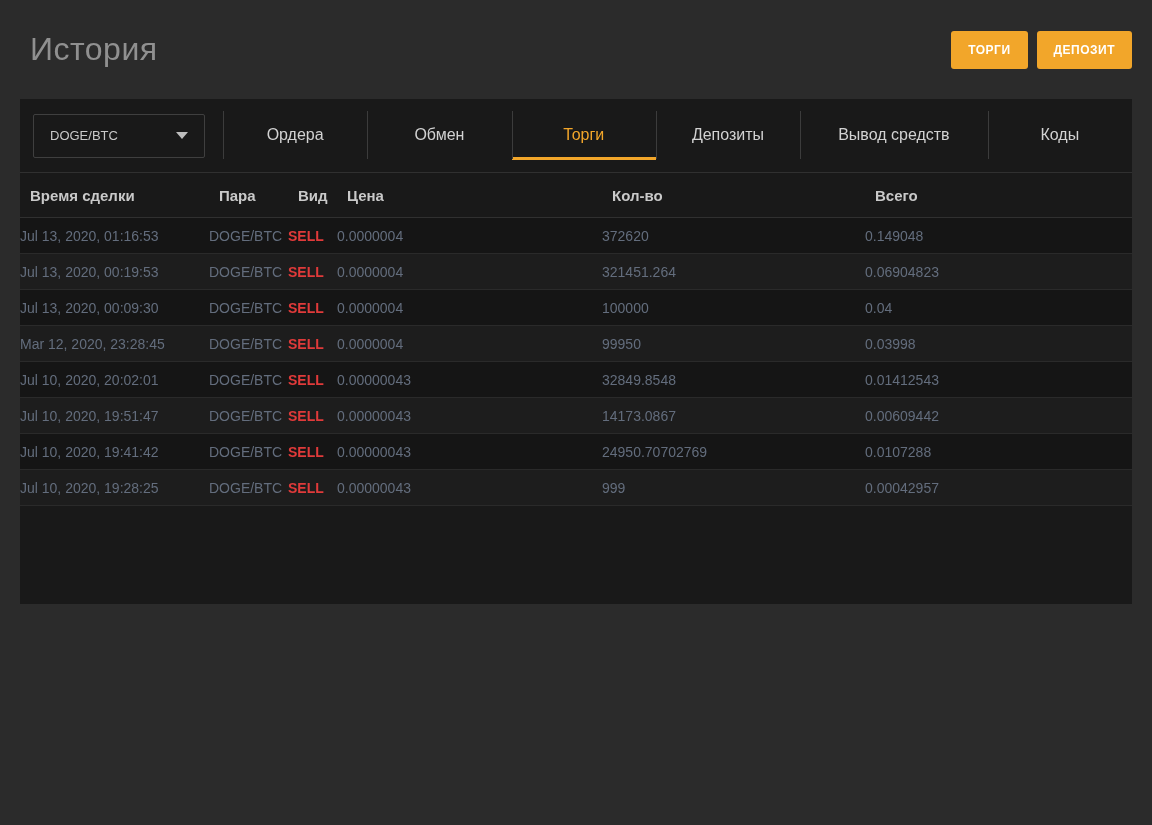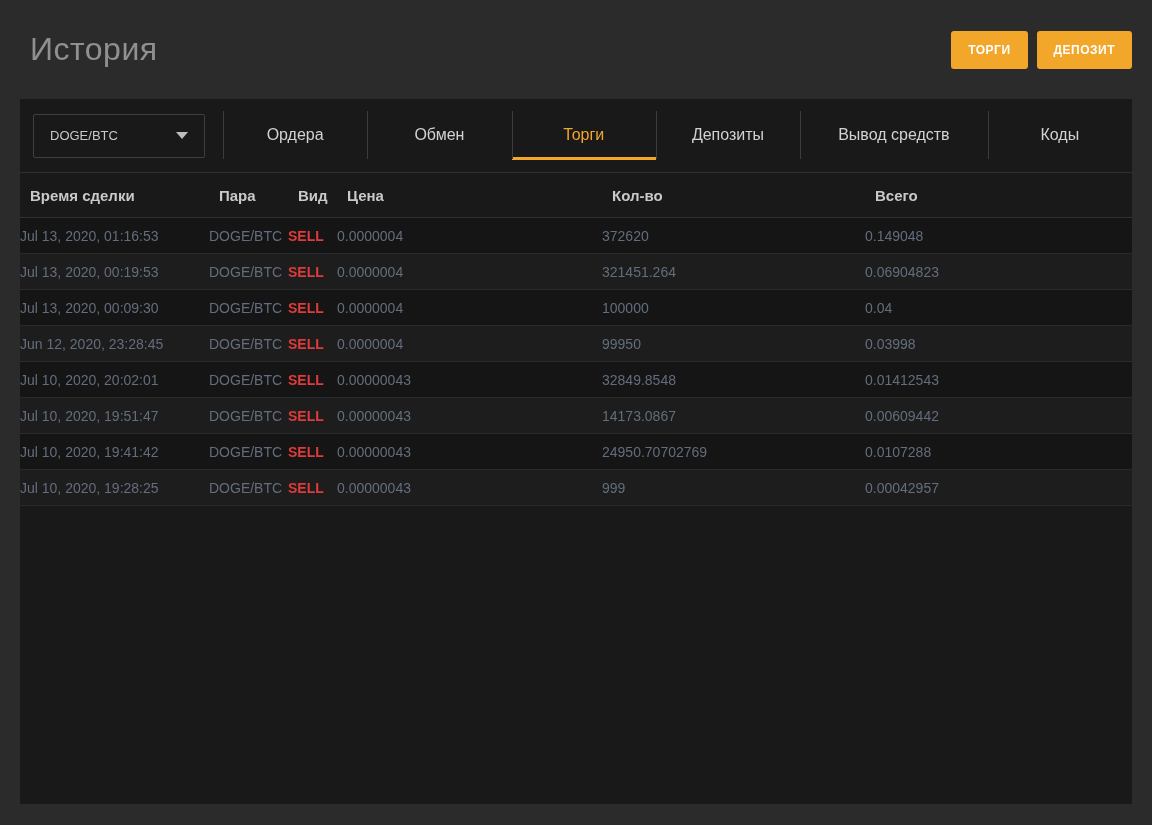--- a/index.html
+++ b/index.html
@@ -34,21 +34,21 @@
   }
   .header-actions{display:flex;gap:9px;}
   .btn{
     background:var(--accent);color:#ffffff;border:none;
     height:38px;padding:0 17px;border-radius:3px;
     font-family:inherit;font-size:12px;font-weight:700;letter-spacing:.5px;
     cursor:pointer;text-transform:uppercase;
   }
   
   .panel{
-    margin:0 20px;height:705px;background:var(--panel-bg);
+    margin:0 20px;height:505px;background:var(--panel-bg);
     display:flex;flex-direction:column;
   }
   
   .tab-bar{height:73px;display:flex;flex-shrink:0;}
   .pair-select{
     align-self:center;margin-left:13px;width:172px;height:44px;
     border:1px solid #3f3f3f;border-radius:2px;background:transparent;
     display:flex;align-items:center;justify-content:space-between;
     padding:0 16px;cursor:pointer;
   }
@@ -162,21 +162,21 @@
   </div>
       <div class="trow">
     <div class="cell time">Jul 13, 2020, 00:09:30</div>
     <div class="cell pair">DOGE/BTC</div>
     <div class="cell side">SELL</div>
     <div class="cell price">0.0000004</div>
     <div class="cell amount">100000</div>
     <div class="cell total">0.04</div>
   </div>
       <div class="trow">
-    <div class="cell time">Jun 12, 2020, 23:28:45</div>
+    <div class="cell time">Mar 12, 2020, 23:28:45</div>
     <div class="cell pair">DOGE/BTC</div>
     <div class="cell side">SELL</div>
     <div class="cell price">0.0000004</div>
     <div class="cell amount">99950</div>
     <div class="cell total">0.03998</div>
   </div>
       <div class="trow">
     <div class="cell time">Jul 10, 2020, 20:02:01</div>
     <div class="cell pair">DOGE/BTC</div>
     <div class="cell side">SELL</div>

